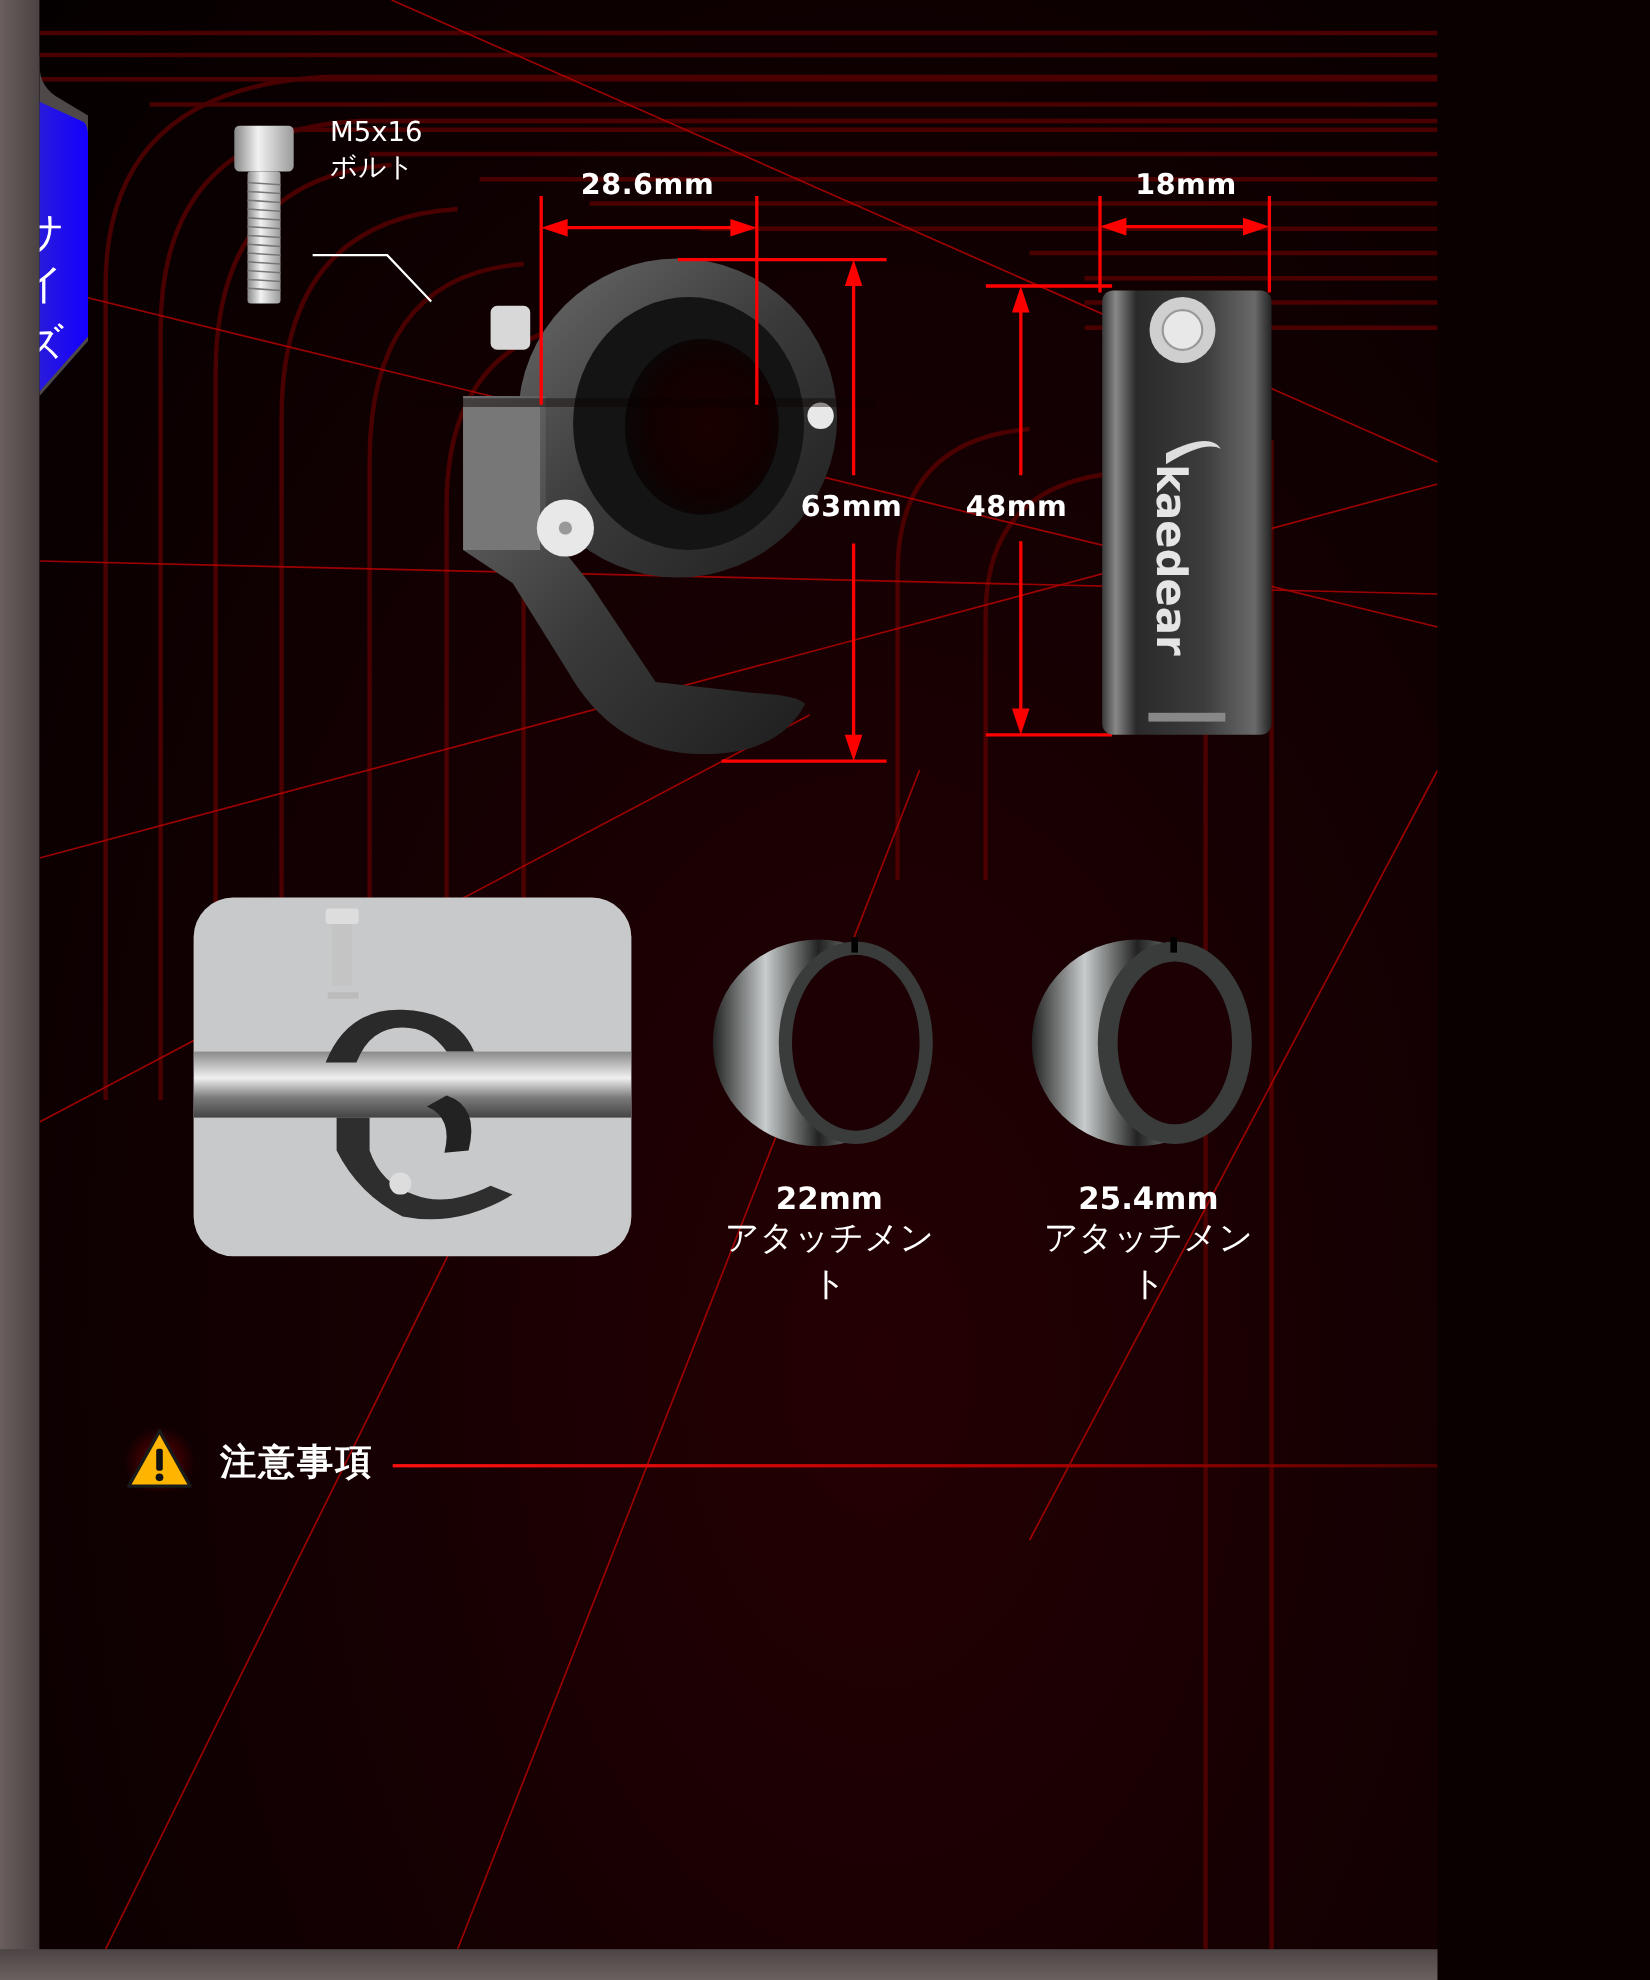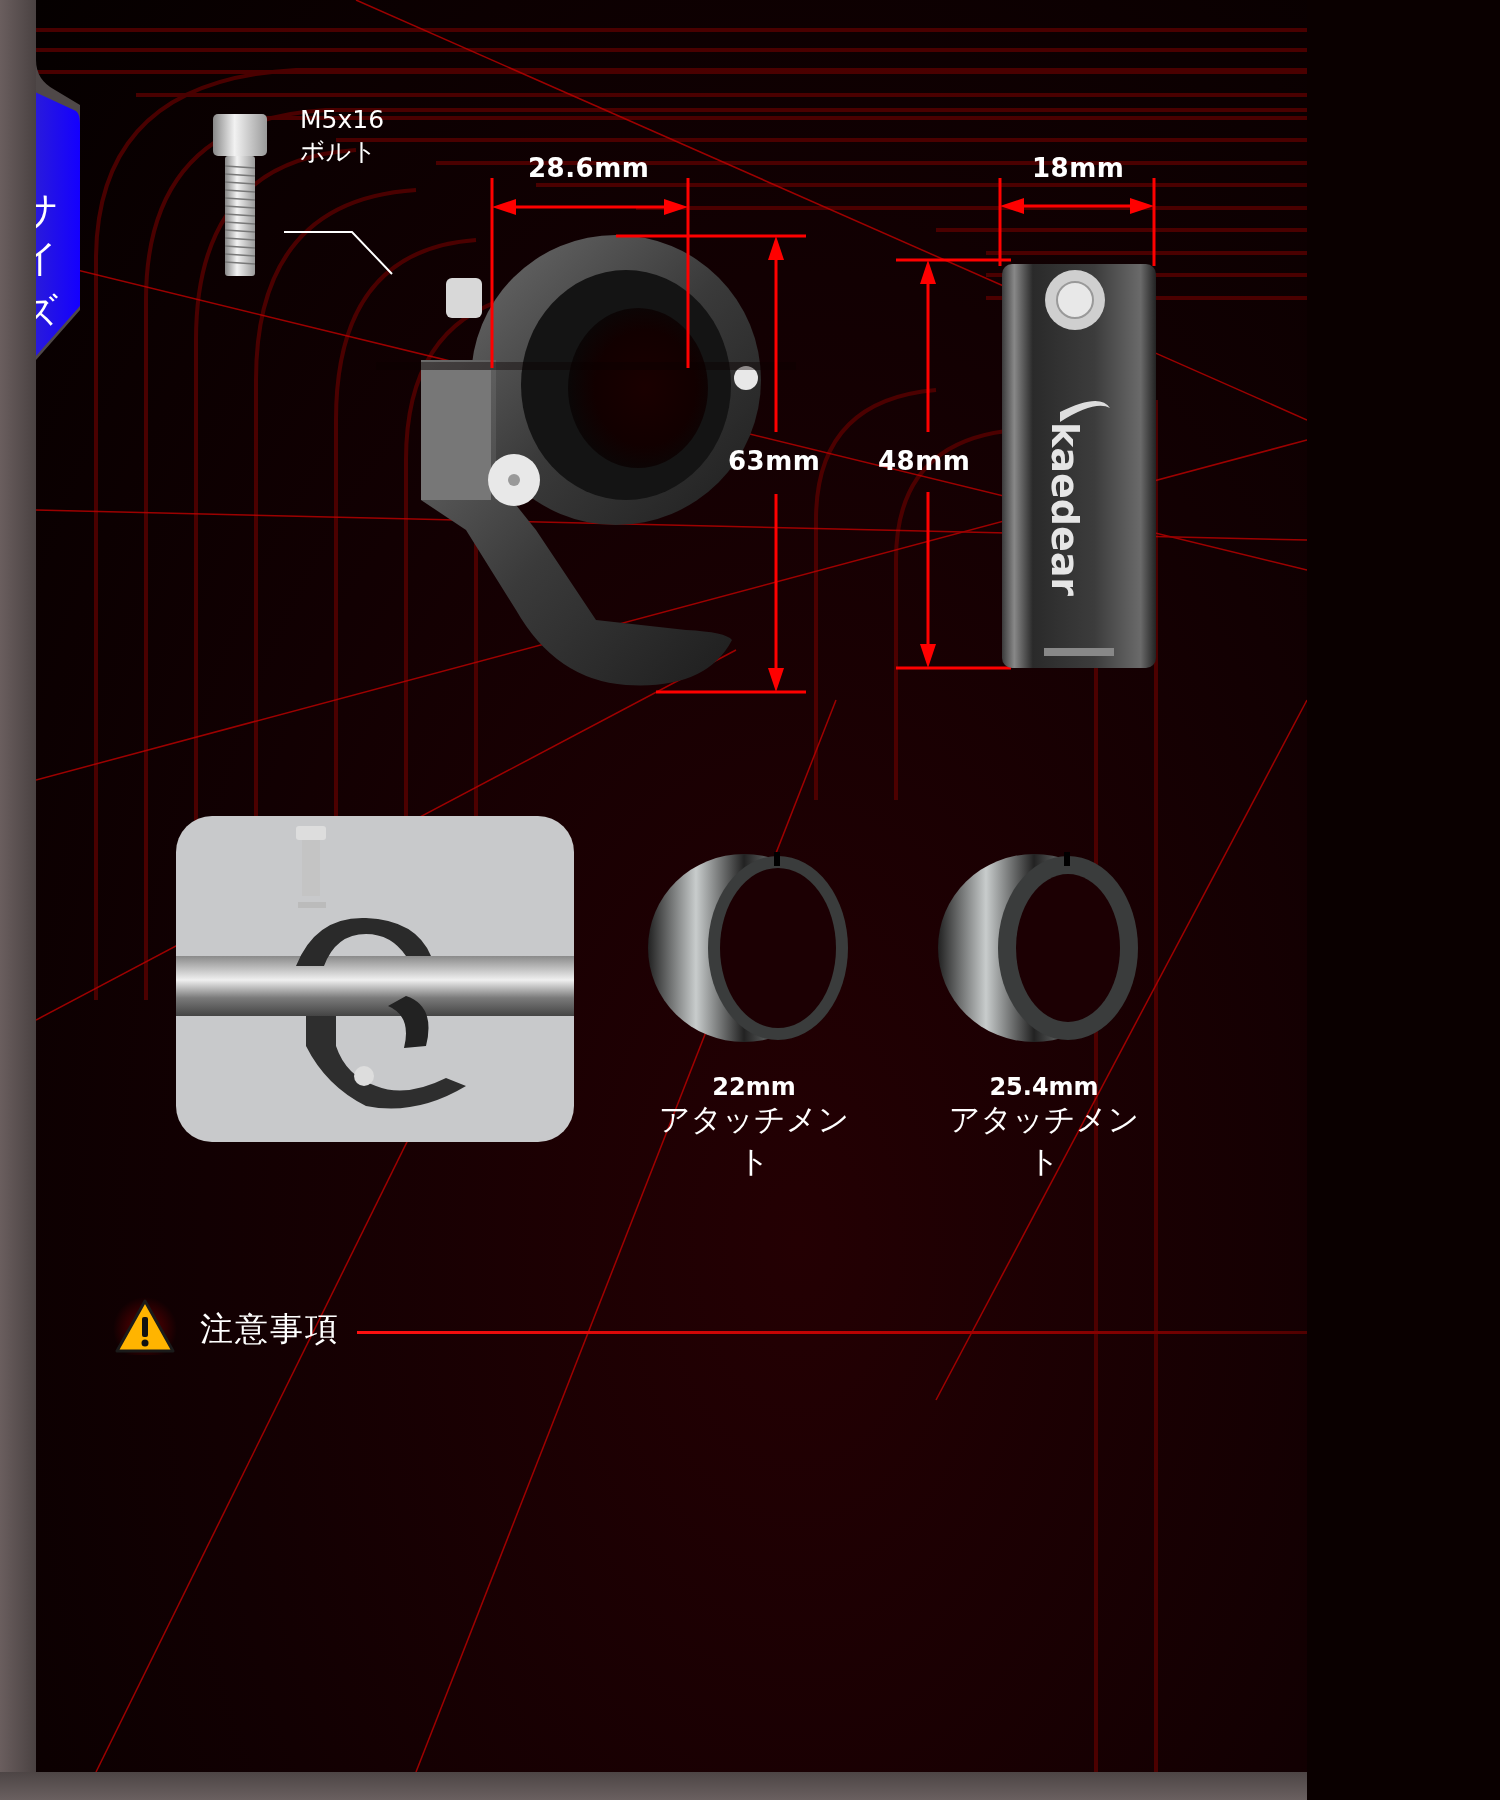--- a/index.html
+++ b/index.html
@@ -15,23 +15,23 @@
   .tab-side { position:absolute; left:0; top:50px; width:80px; height:320px; }
   .tab-side .label { position:absolute; left:18px; top:118px; width:44px; font-size:38px; font-weight:400;
     line-height:46px; writing-mode:vertical-rl; letter-spacing:4px; color:#fff; }
   .callout { position:absolute; color:#fff; font-weight:700; }
   .m-label { font-size:26px; font-weight:600; letter-spacing:0.5px; }
   .bolt-label { left:300px; top:104px; font-size:25px; font-weight:500; line-height:32px; }
   .photo { position:absolute; }
   .inset { position:absolute; left:140px; top:816px; width:398px; height:326px; border-radius:36px;
      background:#c8c9cb; overflow:hidden; }
   .att-label { position:absolute; text-align:center; font-weight:600; }
-  .att-label .size { font-size:24px; display:block; }
+  .att-label .size { font-size:28px; display:block; }
   .att-label .name { font-size:31px; display:block; font-weight:500; margin-top:-2px; }
-  .notice-title { position:absolute; left:200px; top:1307px; font-size:33px; font-weight:400; letter-spacing:2px; }
+  .notice-title { position:absolute; left:200px; top:1307px; font-size:33px; font-weight:700; letter-spacing:2px; }
   .notice-line { position:absolute; left:357px; top:1331px; width:950px; height:3px;
     background:linear-gradient(90deg,#ff1010,#b00000 60%,#500000); }
   .notice-item { position:absolute; left:122px; font-size:23px; font-weight:700; letter-spacing:1px; line-height:34px; white-space:nowrap; }
   .warn-icon { position:absolute; left:113px; top:1297px; width:64px; height:58px; }
 </style>
 </head>
 <body>
 
 <div class="frame-left"></div>
 

